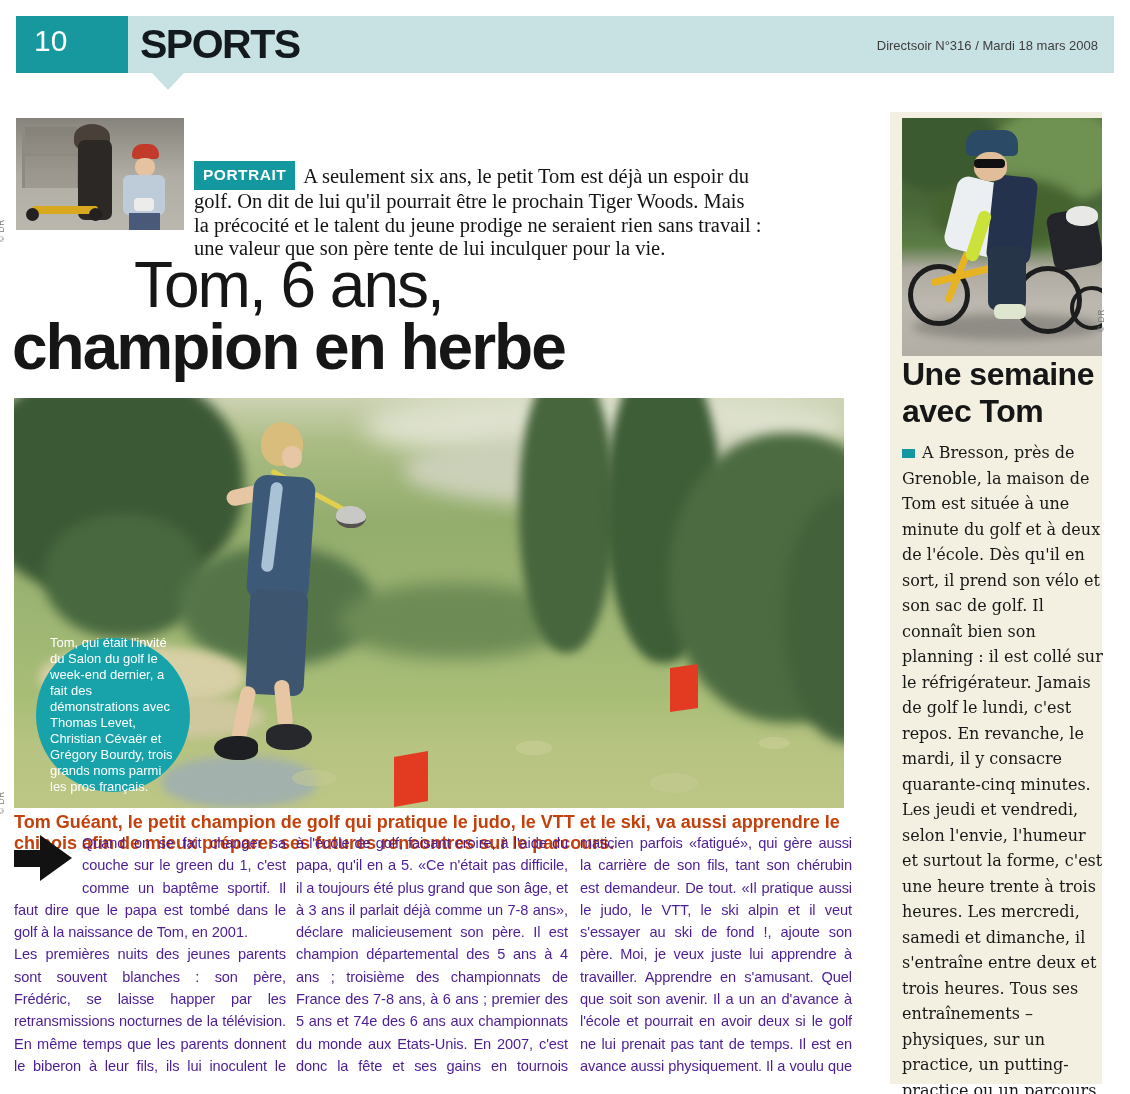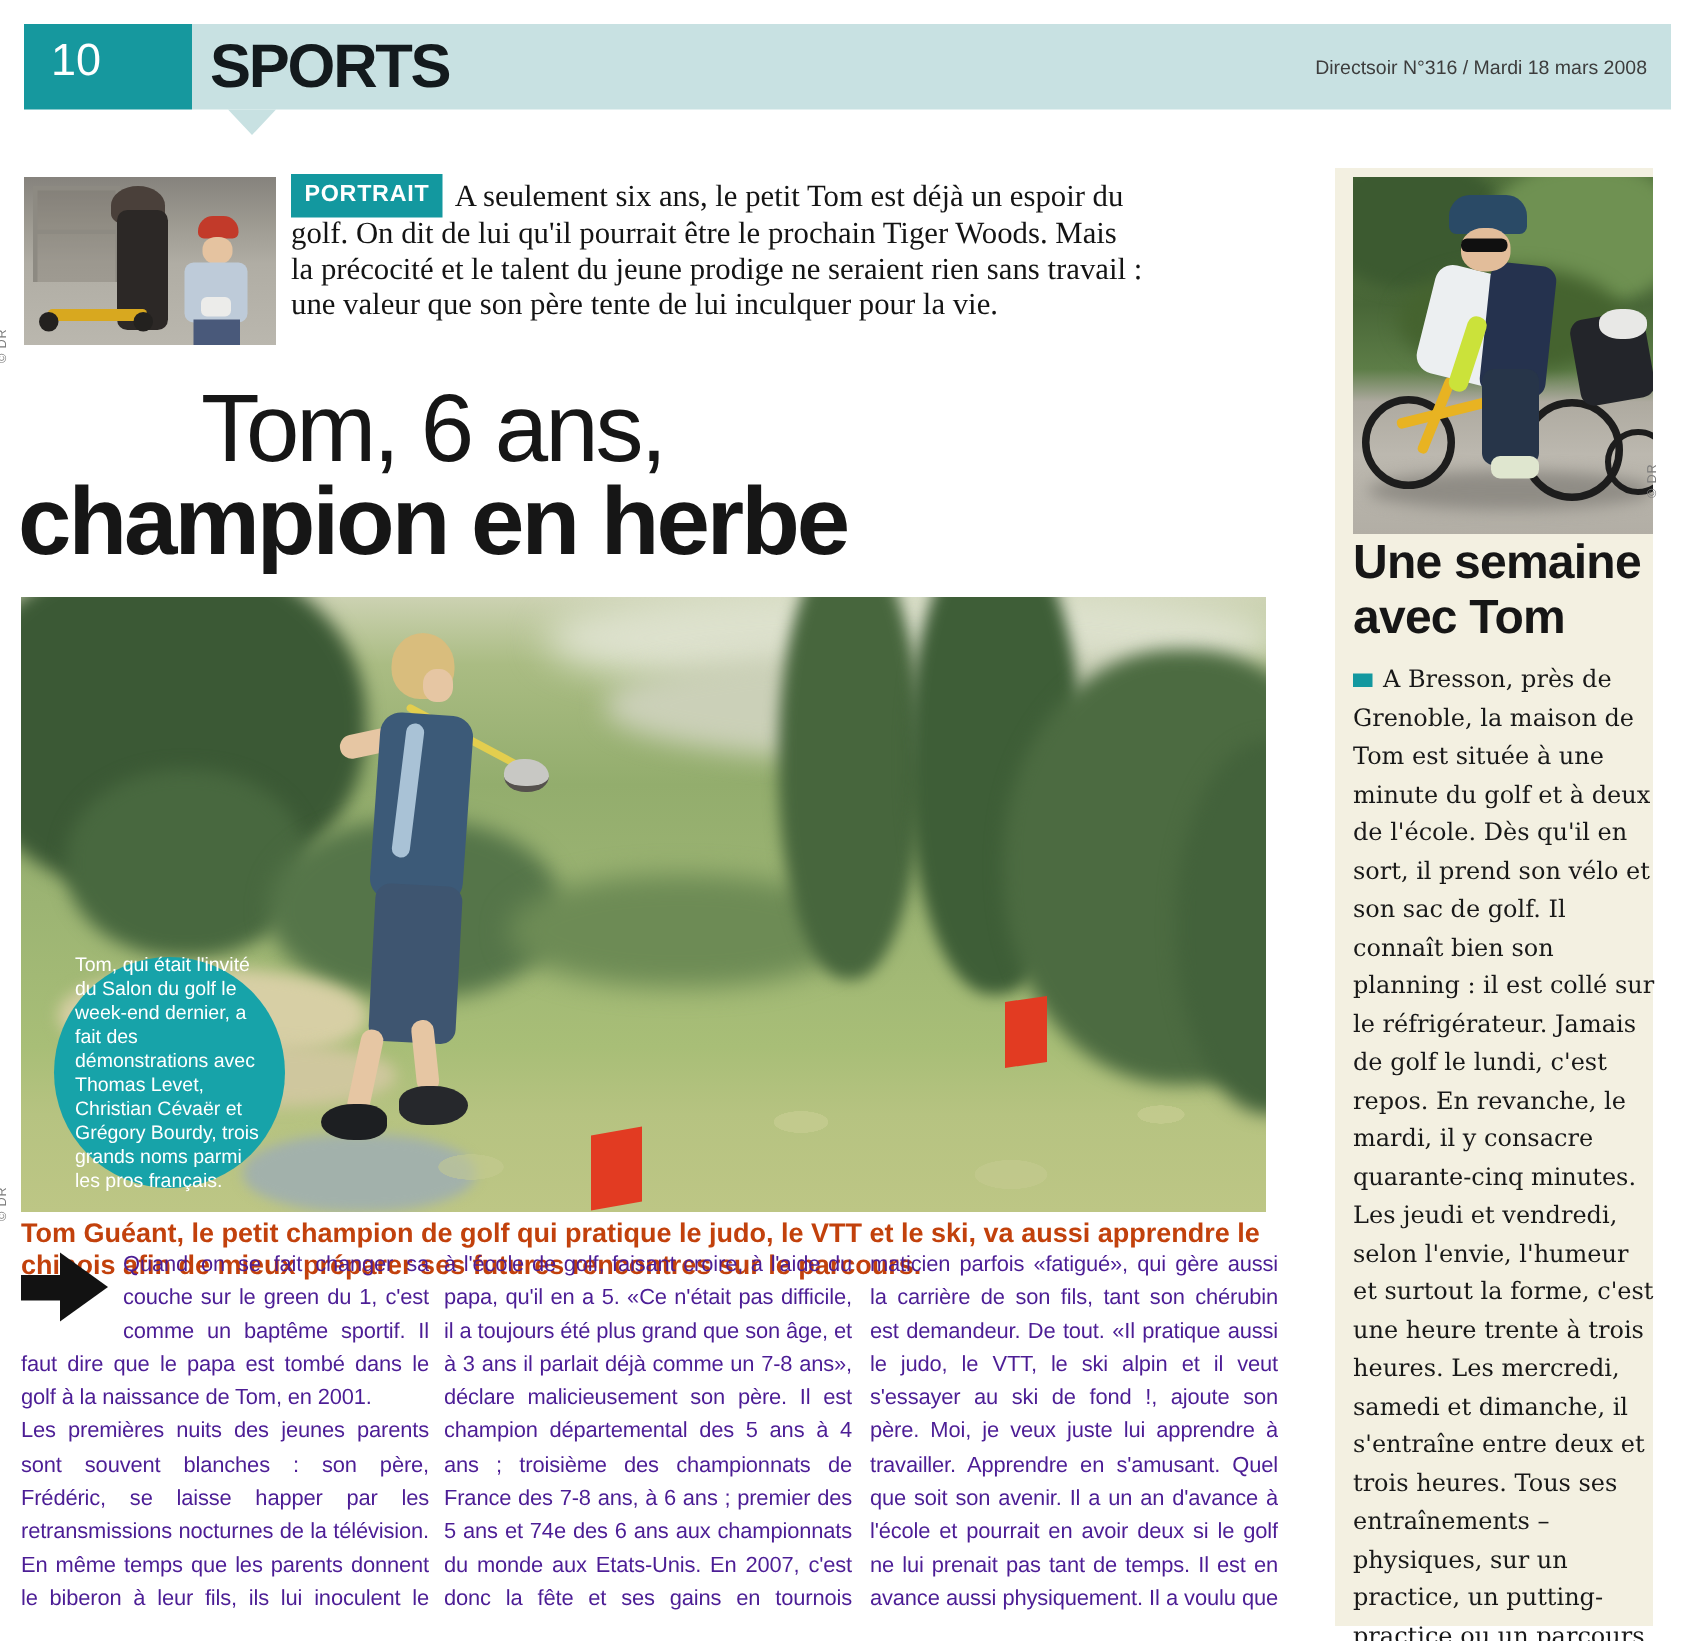--- a/index.html
+++ b/index.html
@@ -56,21 +56,21 @@
   .ip-face { position:absolute; left:119px; top:40px; width:20px; height:18px; background:#e5c3a0; border-radius:45%; }
   .ip-shirt { position:absolute; left:107px; top:57px; width:42px; height:40px; background:#becbd9; border-radius:6px; }
   .ip-towel { position:absolute; left:118px; top:80px; width:20px; height:13px; background:#ececea; border-radius:4px; }
   .ip-jeans { position:absolute; left:113px; top:95px; width:31px; height:20px; background:#49597a; }
 
   .intro-block { position:absolute; left:194px; top:116px; width:570px;
     font-family:"Liberation Serif", serif; font-size:20.5px; line-height:23.8px; color:#141414; }
   .badge {
     display:inline-block; background:#13989f; color:#ffffff;
     font-family:"Liberation Sans", sans-serif; font-size:15.5px; font-weight:700;
-    letter-spacing:.5px; padding:2px 9px 3px 9px; margin-right:8px; vertical-align:3px;
+    letter-spacing:.5px; padding:2px 9px 3px 9px; margin-right:8px; vertical-align:3px;margin-top:45px;
   }
 
   
   .headline { position:absolute; left:12px; top:254px; letter-spacing:-2px; color:#161616;text-align:center; }
   .headline .l1 { font-size:64px; font-weight:400; line-height:62px; }
   .headline .l2 { font-size:64px; font-weight:700; line-height:62px; }
 
   
   .photo {
     position:absolute; left:14px; top:398px; width:830px; height:410px; overflow:hidden;

